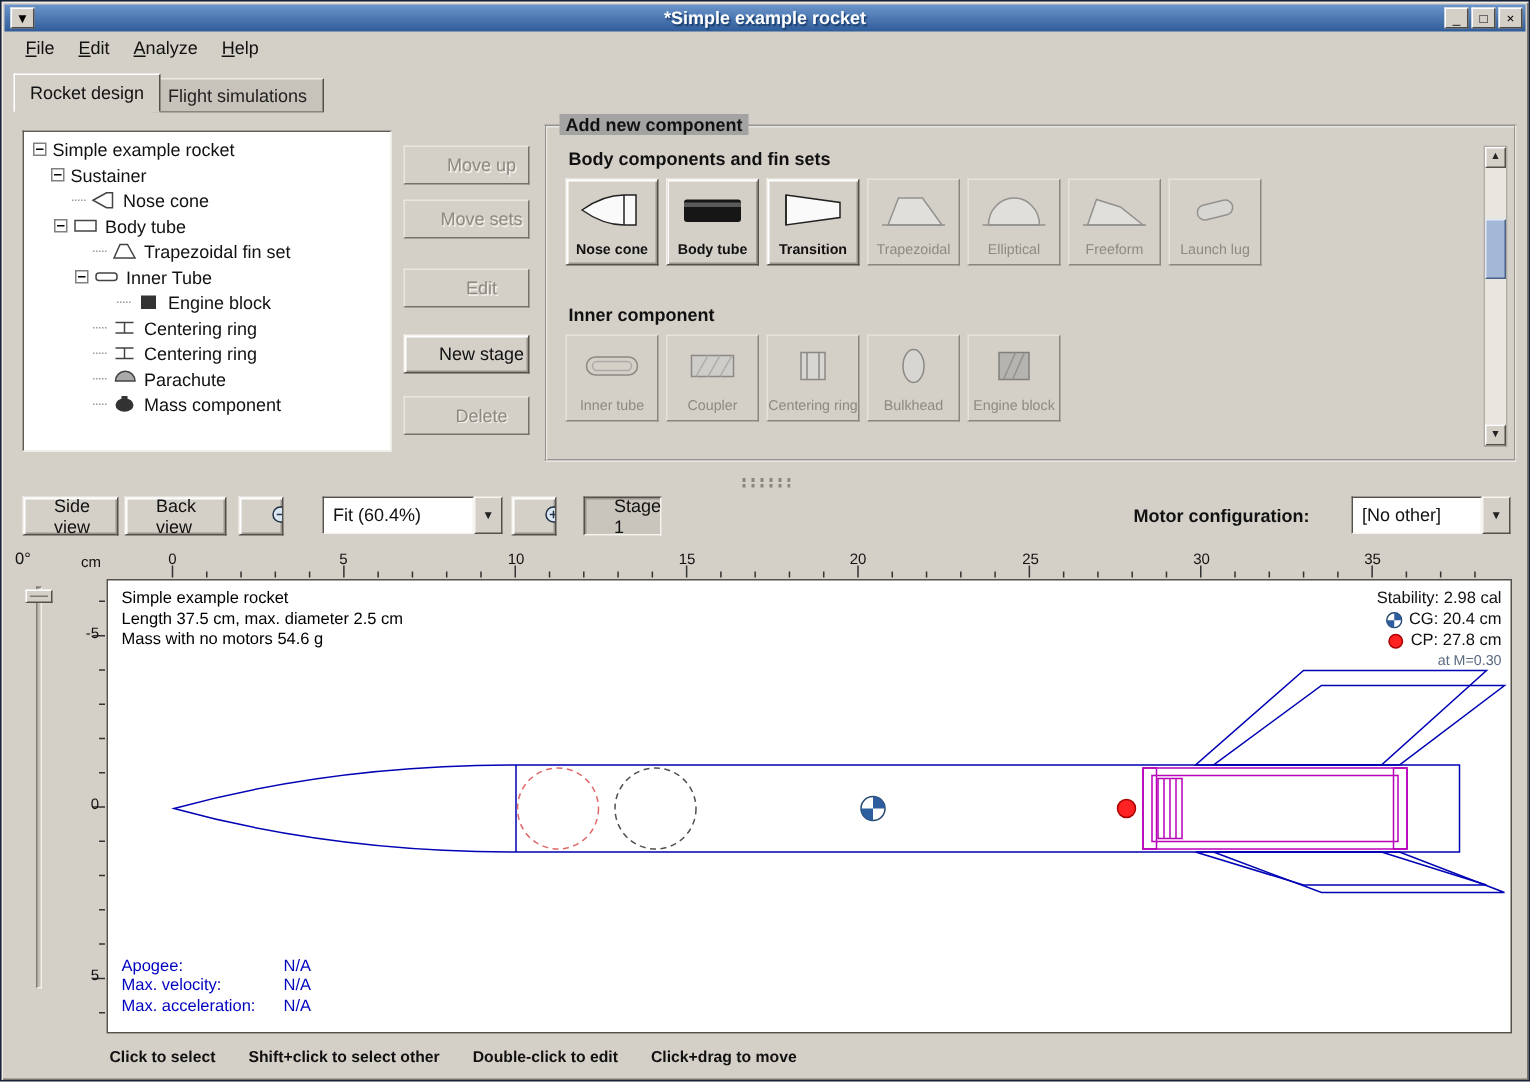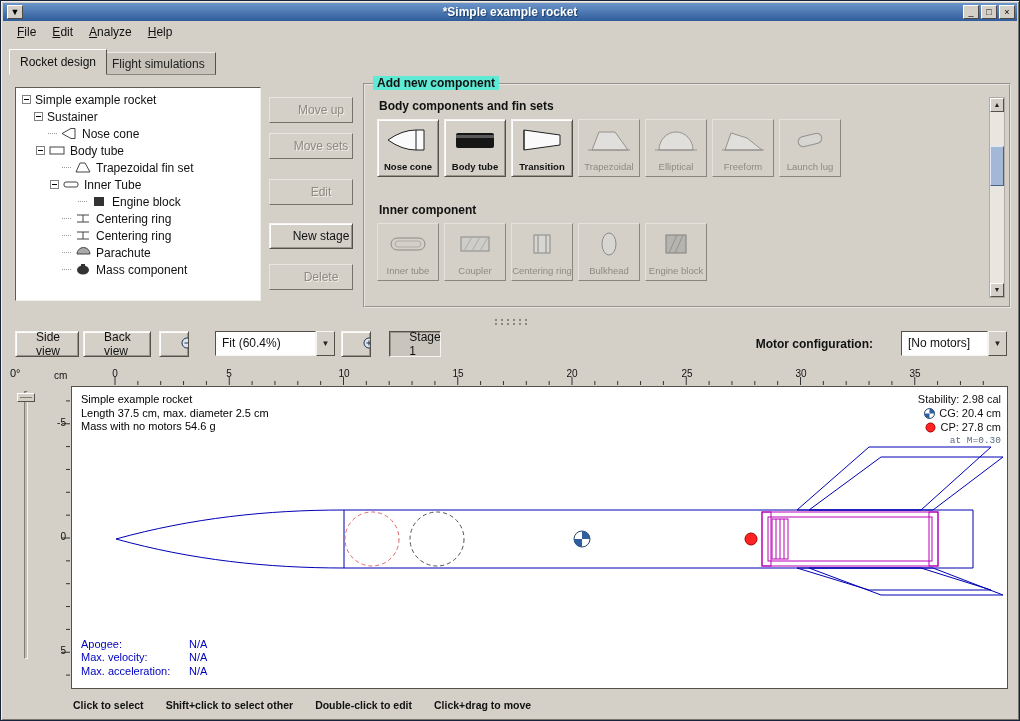--- a/index.html
+++ b/index.html
@@ -42,21 +42,21 @@
   .tico { width:17px; height:13px; margin-right:4px; flex:none; }
   .tico svg { display:block; }
 
   .act-btn { position:absolute; left:266px; width:84px; height:26px; }
   .btn { background:#d4d0c8; border:1px solid; border-color:#f6f4f0 #55514a #55514a #f6f4f0;
          box-shadow:inset 1px 1px 0 #fff, inset -1px -1px 0 #9a968e; display:flex; align-items:center; justify-content:center; font-size:12px;padding-left:20px; }
   .btn.disabled { color:#8e8a82; text-shadow:1px 1px 0 #f0eee8; border-color:#e8e6e0 #76726a #76726a #e8e6e0; box-shadow:none; }
   .btn.pressed { border-color:#55514a #f6f4f0 #f6f4f0 #55514a; box-shadow:inset 1px 1px 0 #9a968e; background:#c9c5bd; }
 
   .groupbox { position:absolute; left:360px; top:8px; width:648px; height:225px; border:2px groove #e8e6e0; }
-  .legend { position:absolute; top:-9px; left:8px; background:#5eead4; padding:0 4px; font-weight:bold; }
+  .legend { position:absolute; top:-9px; left:8px; background:#a3a3a3; padding:0 4px; font-weight:bold; }
   .grp-label { position:absolute; left:14px; font-weight:bold; font-size:12px; }
   .comprow { position:absolute; left:12px; display:flex; gap:5px; }
   .combtn { width:62px; height:58px; background:#d4d0c8; border:1px solid; border-color:#f6f4f0 #55514a #55514a #f6f4f0;
             box-shadow:inset 1px 1px 0 #fff, inset -1px -1px 0 #9a968e; display:flex; flex-direction:column; align-items:center; padding-top:6px; }
   .combtn .cicon { height:28px; display:flex; align-items:center; }
   .combtn .clabel { margin-top:auto; padding-bottom:4px; font-size:9.5px; font-weight:bold; text-align:center; line-height:10px; }
   .combtn.disabled { border-color:#e4e2dc #8a867e #8a867e #e4e2dc; box-shadow:none; }
   .combtn.disabled .clabel { color:#8e8a82; font-weight:normal; }
   .combtn.disabled .cicon { opacity:.5; filter:grayscale(1); }
 
@@ -89,21 +89,21 @@
   .unit-label { position:absolute; left:51px; top:9px; font-size:10px; }
   .hruler { position:absolute; left:68px; top:8px; width:937px; height:17px; }
   .hruler .hlab { position:absolute; top:-1px; transform:translateX(-50%); font-size:10px; }
   .vruler { position:absolute; left:48px; top:25px; width:20px; height:303px; }
   .vruler .vlab { position:absolute; right:5px; font-size:10px; }
   .canvas { position:absolute; left:68px; top:25px; width:937px; height:303px; background:#fff; border:1px solid #55514a; }
   .canvas svg.rocket { position:absolute; left:0; top:0; }
   .info-block { position:absolute; left:9px; top:6px; font-size:11px; line-height:13.5px; color:#000; }
   .stab-block { position:absolute; right:6px; top:5px; text-align:right; font-size:11px; line-height:14px; }
   .stab-row { display:flex; align-items:center; justify-content:flex-end; gap:4px; }
-  .mach { font-size:9.5px; color:#5a6a80;font-family:Liberation Mono, monospace; }
+  .mach { font-size:9.5px; color:#5a6a80; }
   .flight-block { position:absolute; left:9px; bottom:10px; font-size:11px; line-height:13.5px; color:#0000bf; }
   .flight-row .fl-label { display:inline-block; width:108px; }
 
   
   .statusbar { position:absolute; left:2px; bottom:2px; right:2px; height:26px; display:flex; align-items:center; gap:22px; padding-left:70px;
                font-size:10.5px; font-weight:bold; }
 </style>
 </head>
 <body>
 
@@ -394,21 +394,21 @@
           <circle cx="7" cy="7" r="5" fill="#dce6f2" stroke="#234"></circle>
           <line x1="4.5" y1="7" x2="9.5" y2="7" stroke="#234"></line>
           <line x1="7" y1="4.5" x2="7" y2="9.5" stroke="#234"></line>
           <line x1="11" y1="11" x2="15" y2="15" stroke="#234" stroke-width="2"></line>
         </svg>
     </div>
     <div class="btn vb-btn pressed" style="left:386px;width:52px">Stage 1</div>
     <div class="motor-wrap">
       <span class="motor-label">Motor configuration:</span>
       <div class="combo" style="position:static;width:126px">
-        <div class="cfield">[No motors]</div>
+        <div class="cfield">[No other]</div>
         <div class="cbtn">▼</div>
       </div>
     </div>
   </div>
 
   <div class="drawwrap">
     <div class="deg-label">0°</div>
     <div class="rot-track"></div>
     <div class="rot-thumb"></div>
     <div class="unit-label">cm</div>

